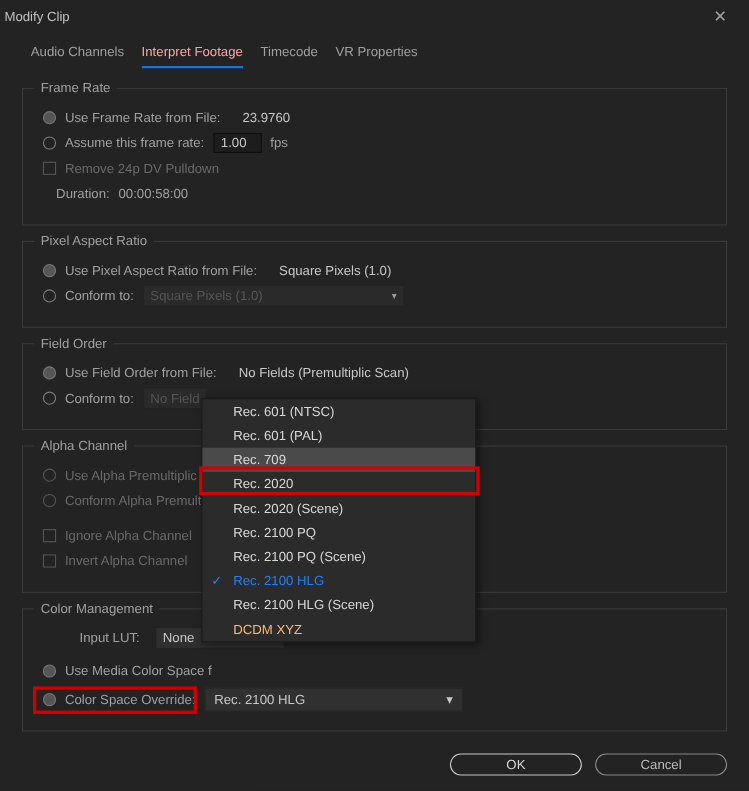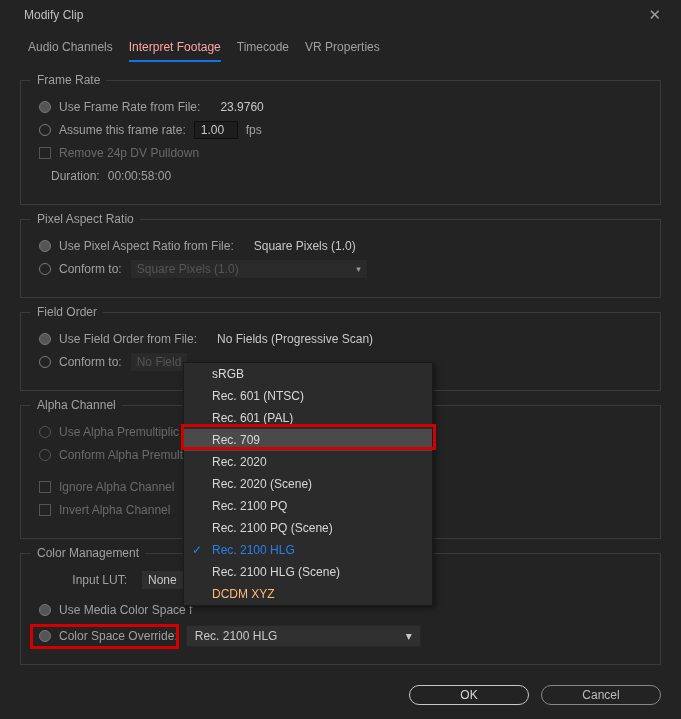--- a/index.html
+++ b/index.html
@@ -11,21 +11,21 @@
     width: 681px;
     height: 719px;
     overflow: hidden;
     position: relative;
   }
   .titlebar {
     height: 30px;
     display: flex;
     align-items: center;
     justify-content: space-between;
-    padding: 0 12px 0 24px;
+    padding: 0 12px 0 4px;
     color: #c0c0c0;
   }
   .titlebar .close {
     font-size: 15px;
     color: #a0a0a0;
     padding: 4px 8px;
     cursor: default;
   }
   .content {
     padding: 0 20px 0 20px;
@@ -228,21 +228,21 @@
         <span class="chev">▾</span>
       </span>
     </div>
   </div>
 
   <div class="group">
     <span class="group-label">Field Order</span>
     <div class="row">
       <span class="radio filled-off"></span>
       <span>Use Field Order from File:</span>
-      <span class="value">No Fields (Progressive Scan)</span>
+      <span class="value">No Fields (Premultiplic Scan)</span>
     </div>
     <div class="row">
       <span class="radio"></span>
       <span>Conform to:</span>
       <span class="select disabled" style="min-width:50px">
         <span>No Field</span>
       </span>
     </div>
   </div>
 
@@ -286,21 +286,20 @@
       <span>Color Space Override:</span>
       <span class="cs-select">
         <span>Rec. 2100 HLG</span>
         <span class="chev">▾</span>
       </span>
     </div>
   </div>
 </div>
 
 <div class="dropdown">
-  <div class="item">sRGB</div>
   <div class="item">Rec. 601 (NTSC)</div>
   <div class="item">Rec. 601 (PAL)</div>
   <div class="item hover">Rec. 709</div>
   <div class="item">Rec. 2020</div>
   <div class="item">Rec. 2020 (Scene)</div>
   <div class="item">Rec. 2100 PQ</div>
   <div class="item">Rec. 2100 PQ (Scene)</div>
   <div class="item selected">Rec. 2100 HLG</div>
   <div class="item">Rec. 2100 HLG (Scene)</div>
   <div class="item dim">DCDM XYZ</div>

